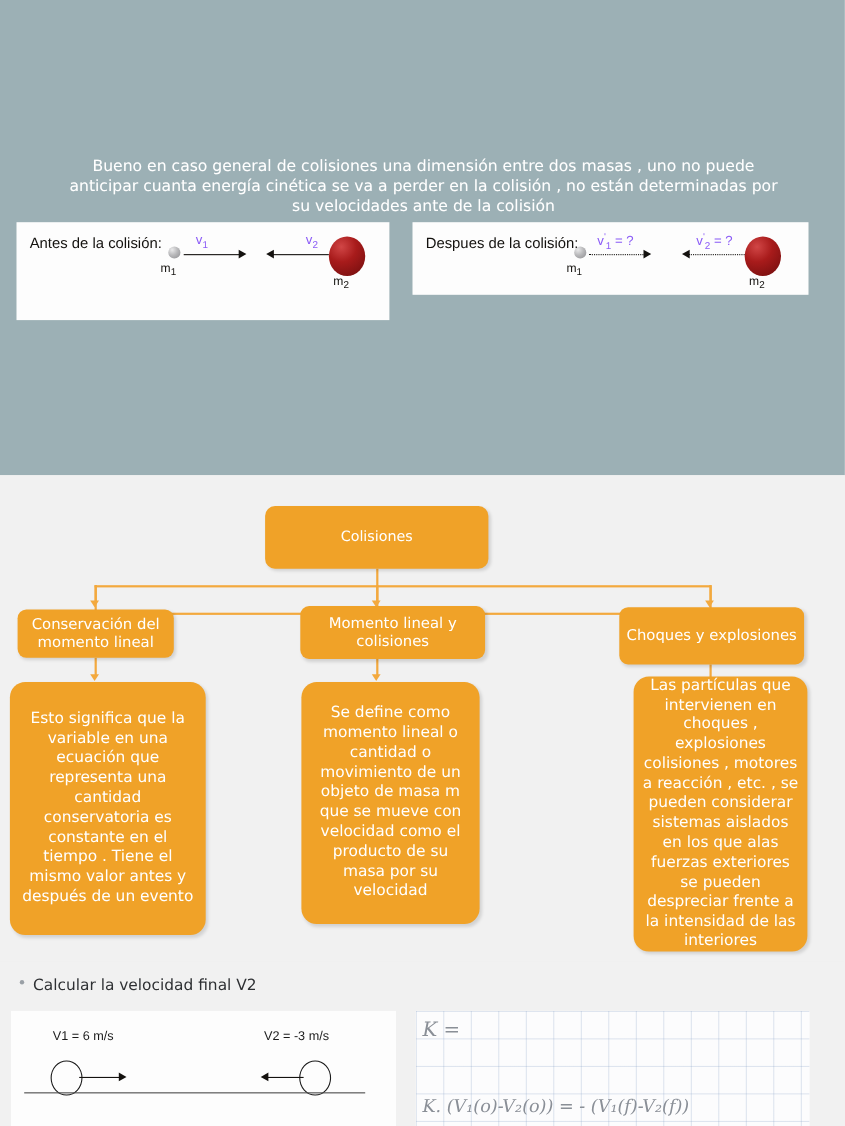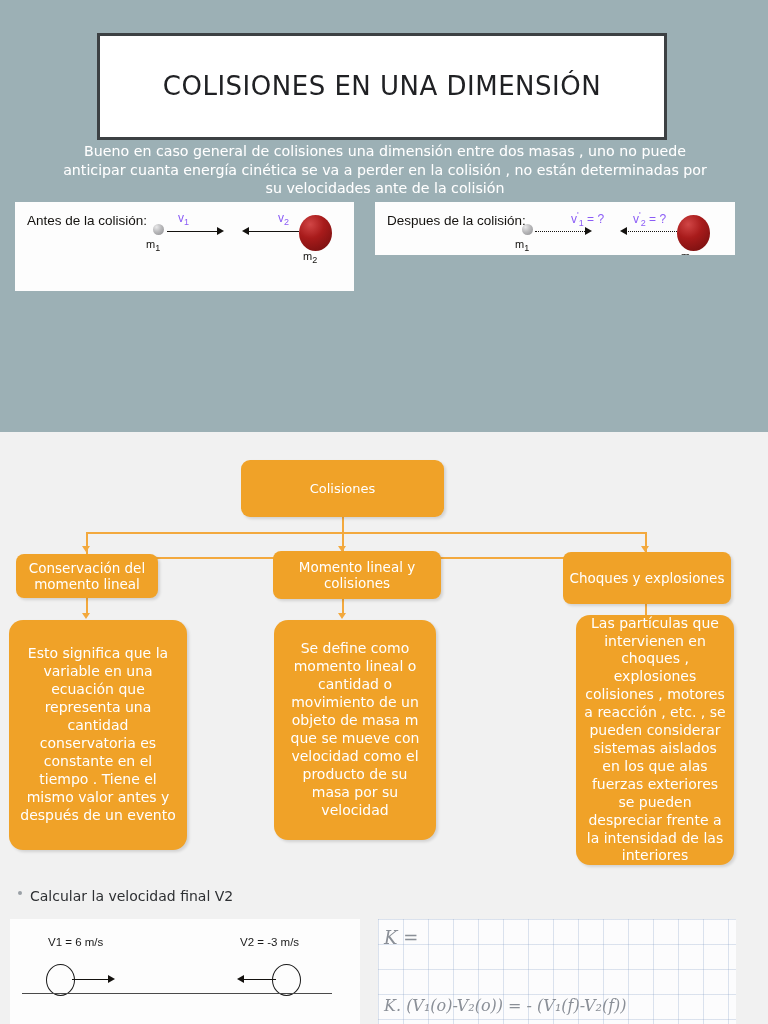--- a/index.html
+++ b/index.html
@@ -34,21 +34,21 @@
     position:absolute;left:55px;top:142px;width:660px;
     text-align:center;color:#ffffff;
     font-family:"DejaVu Sans", sans-serif;
     font-size:14.2px;line-height:1.32;
     text-shadow:0 0 1px rgba(255,255,255,.25);
   }
   .fig-box{
     position:absolute;background:#fdfdfd;overflow:hidden;
   }
   #fig-before{left:15px;top:202px;width:339px;height:89px;}
-  #fig-after {left:375px;top:202px;width:360px;height:53px;}
+  #fig-after {left:375px;top:202px;width:360px;height:66px;}
   .fig-label{
     position:absolute;left:12px;top:10px;
     font-family:"Liberation Sans", sans-serif;
     font-size:13.5px;color:#14120f;line-height:1.28;font-weight:400;
   }
   .small-ball{
     position:absolute;width:11px;height:11px;border-radius:50%;
     background:radial-gradient(circle at 32% 28%, #e9e9ea 0%, #b9b9bb 45%, #8d8d90 100%);
   }
   .big-ball{
@@ -166,23 +166,20 @@
     display:inline-block;text-align:center;vertical-align:middle;
   }
   .hw .num{border-bottom:1.4px solid #8a8f97;padding:0 3px;display:block;}
   .hw .den{padding:0 3px;display:block;}
 </style>
 </head>
 <body>
 
 <div id="slide-top">
 
-  <div id="title-box">
-    <div id="title-text">COLISIONES EN UNA DIMENSIÓN</div>
-  </div>
 
   <div id="subtitle">Bueno en caso general de colisiones una dimensión entre dos masas , uno no puede anticipar cuanta energía cinética se va a perder en la colisión , no están determinadas por su velocidades ante de la colisión</div>
 
   <div class="fig-box" id="fig-before">
     <div class="fig-label">Antes de la colisión:</div>
 
     <div class="small-ball" style="left:138px;top:22px;"></div>
     <div class="mlabel" style="left:131px;top:36px;">
       <span>m</span><sub>1</sub>
     </div>
@@ -204,21 +201,21 @@
     </div>
   </div>
 
   <div class="fig-box" id="fig-after">
     <div class="fig-label">Despues de la colisión:</div>
 
     <div class="small-ball" style="left:147px;top:22px;"></div>
     <div class="mlabel" style="left:140px;top:36px;">
       <span>m</span><sub>1</sub>
     </div>
-    <div class="vlabel" style="left:168px;top:8px;margin-left:28px;">
+    <div class="vlabel" style="left:168px;top:8px;">
       <span>v</span><sup>'</sup><sub>1</sub><span> = ?</span>
     </div>
     <div class="arrow-line dotted" style="left:160px;top:29px;width:52px;"></div>
     <div class="arrow-head-r" style="left:210px;top:25px;"></div>
 
     <div class="vlabel" style="left:258px;top:8px;">
       <span>v</span><sup>'</sup><sub>2</sub><span> = ?</span>
     </div>
     <div class="arrow-line dotted" style="left:250px;top:29px;width:52px;"></div>
     <div class="arrow-head-l" style="left:245px;top:25px;"></div>

